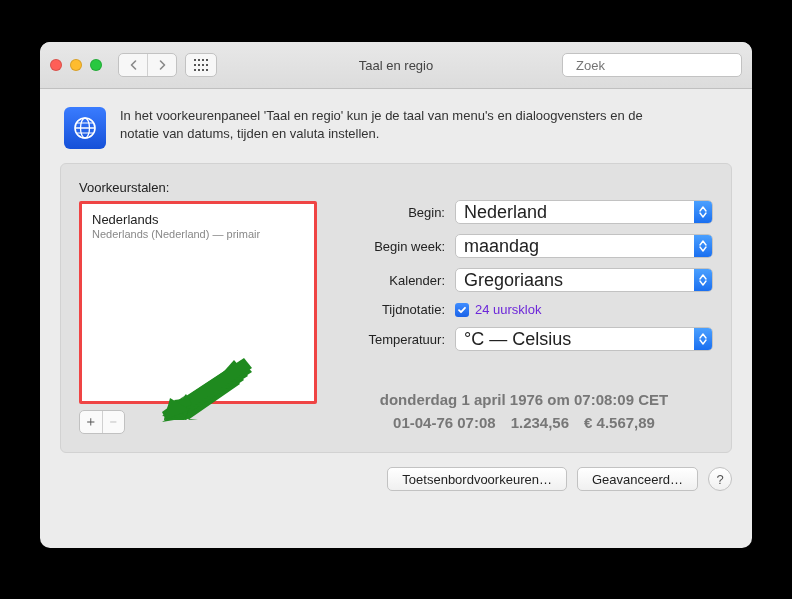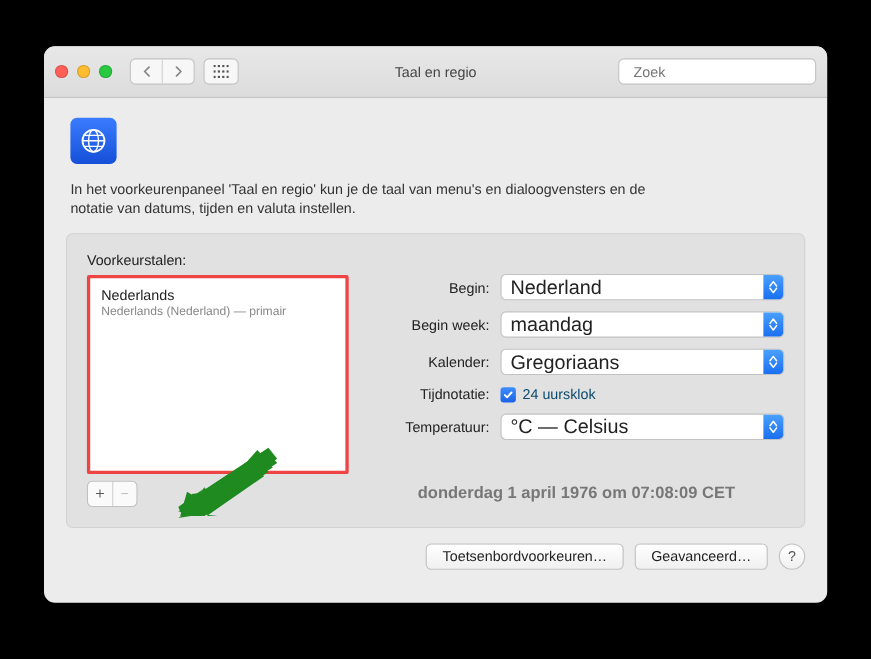--- a/index.html
+++ b/index.html
@@ -93,21 +93,20 @@
     border:none;outline:none;flex:1;font-size:13px;color:#333;background:transparent;
   }
   .body {
     padding: 14px 20px 16px 20px;
   }
   .infobar {
     display:flex;
     gap:14px;
     align-items:flex-start;
     padding: 4px 0 14px 4px;
-    flex-direction: column;
   }
   .globe-icon {
     width:42px;height:42px;flex-shrink:0;
     border-radius:6px;
     display:flex;align-items:center;justify-content:center;
     background:linear-gradient(#3a7cff,#1550d8);
     color:#fff;
   }
   .info-text {
     font-size:13px;
@@ -193,21 +192,21 @@
     width:18px;height:100%;
     background:linear-gradient(#4aa0ff,#1a6ff0);
     border-top-right-radius:4px;border-bottom-right-radius:4px;
     display:flex;flex-direction:column;align-items:center;justify-content:center;
     color:#fff;
     position:absolute;right:0;top:0;
   }
   .stepper svg { width:8px;height:6px;display:block; }
   .checkbox-row {
     display:flex;align-items:center;gap:6px;
-    font-size:13px;color:#0c4a6e;
+    font-size:13px;color:#6d28d9;
   }
   .chk {
     width:14px;height:14px;border-radius:3px;
     background:linear-gradient(#3f8dff,#1a62e8);
     display:flex;align-items:center;justify-content:center;
     color:#fff;
   }
   .samples {
     margin-top:28px;
     text-align:center;
@@ -429,20 +428,21 @@
                 </svg>
               <svg viewBox="0 0 8 6">
                   <path d="M1 1 4 5l3-4" fill="none" stroke="#fff" stroke-width="1.4" stroke-linecap="round" stroke-linejoin="round"></path>
                 </svg>
             </div>
           </div>
         </div>
 
         <div class="samples">
           <div>donderdag 1 april 1976 om 07:08:09 CET</div>
+          <div>01-04-76 07:08 1.234,56 € 4.567,89</div>
         </div>
 
       </div>
     </div>
 
     <div class="bottom-row">
       <div class="btn">Toetsenbordvoorkeuren…</div>
       <div class="btn">Geavanceerd…</div>
       <div class="help-btn">?</div>
     </div>

